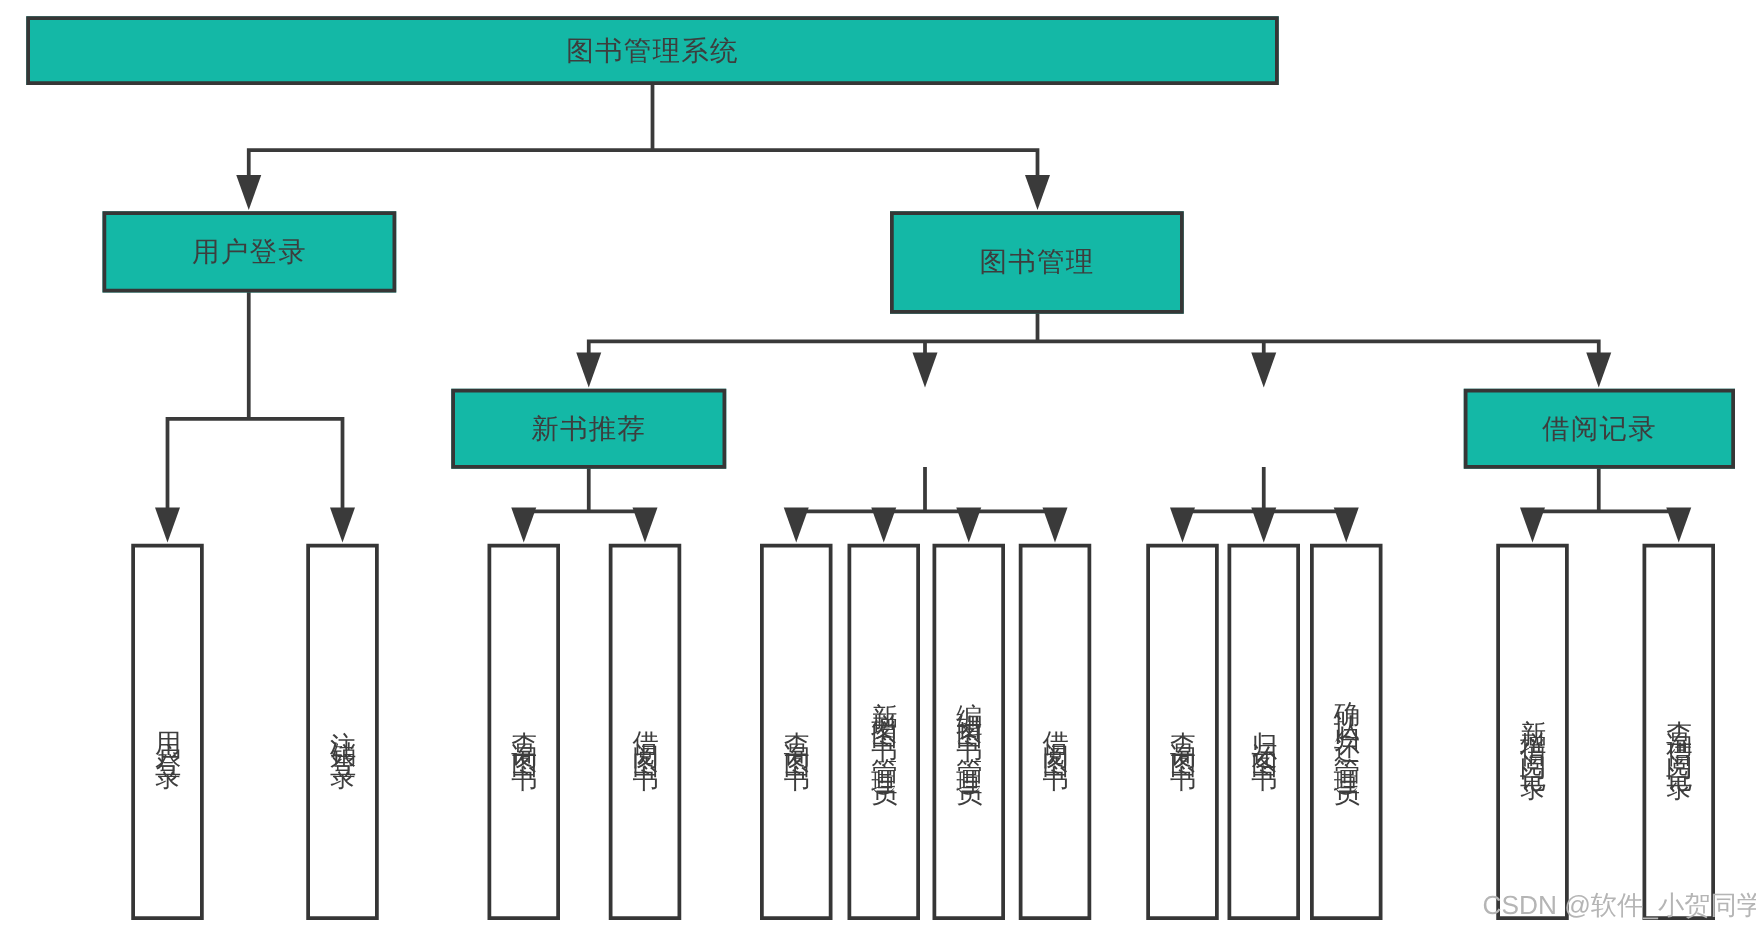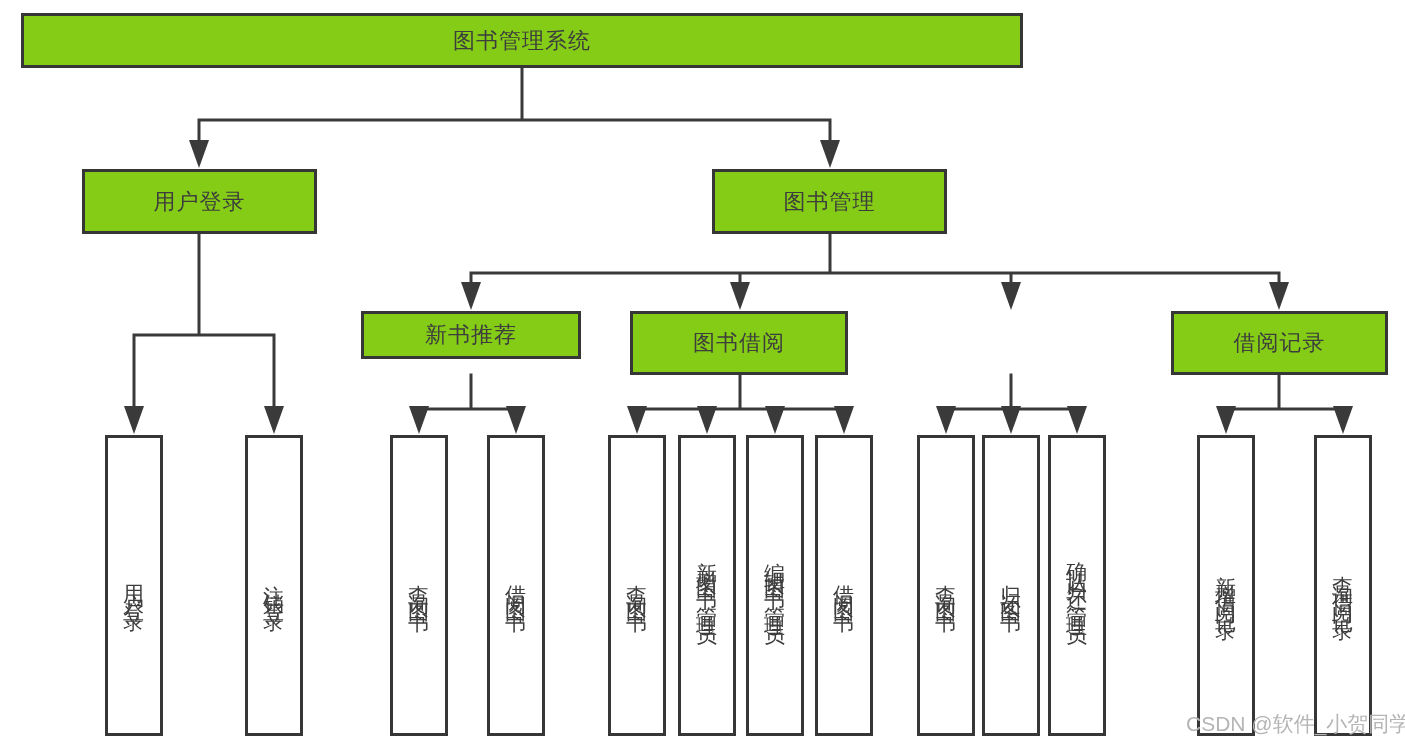--- a/index.html
+++ b/index.html
@@ -18,21 +18,21 @@
   #connectors {
     position: absolute;
     left: 0;
     top: 0;
     z-index: 1;
   }
   .hbox {
     position: absolute;
     box-sizing: border-box;
     border: 3px solid #363636;
-    background: #84cc16;
+    background: #14b8a6;
     display: flex;
     align-items: center;
     justify-content: center;
     font-size: 22px;
     color: #3d3d3d;
     letter-spacing: 1px;
     z-index: 2;
   }
   .vbox {
     position: absolute;
@@ -52,22 +52,22 @@
     text-orientation: mixed;
     white-space: nowrap;
     font-size: 21px;
     line-height: 1;
     letter-spacing: 9px;
     color: #3d3d3d;
   }
   
   .n-root  { left: 21px;  top: 13px;  width: 1002px; height: 55px; }
   .n-login { left: 82px;  top: 169px; width: 235px;  height: 65px; }
-  .n-mgmt  { left: 712px; top: 169px; width: 235px;  height: 65px; }
-  .n-g0 { left: 361px;  top: 311px; width: 220px; height: 48px; }
+  .n-mgmt  { left: 712px; top: 169px; width: 235px;  height: 82px; }
+  .n-g0 { left: 361px;  top: 311px; width: 220px; height: 64px; }
   .n-g1 { left: 630px;  top: 311px; width: 218px; height: 64px; }
   .n-g2 { left: 901px;  top: 311px; width: 220px; height: 64px; }
   .n-g3 { left: 1171px; top: 311px; width: 217px; height: 64px; }
   
   .n-a0 { left: 105px; }
   .n-a1 { left: 245px; }
   .n-b0 { left: 390px; }
   .n-b1 { left: 487px; }
   .n-c0 { left: 608px; }
   .n-c1 { left: 678px; }
@@ -131,23 +131,20 @@
   <div class="hbox n-login">
     <span>用户登录</span>
   </div>
   <div class="hbox n-mgmt">
     <span>图书管理</span>
   </div>
 
   <div class="hbox n-g0">
     <span>新书推荐</span>
   </div>
-  <div class="hbox n-g1">
-    <span>图书借阅</span>
-  </div>
   <div class="hbox n-g3">
     <span>借阅记录</span>
   </div>
 
   <div class="vbox n-a0">
     <span class="vtext">用户登录</span>
   </div>
   <div class="vbox n-a1">
     <span class="vtext">注销登录</span>
   </div>

